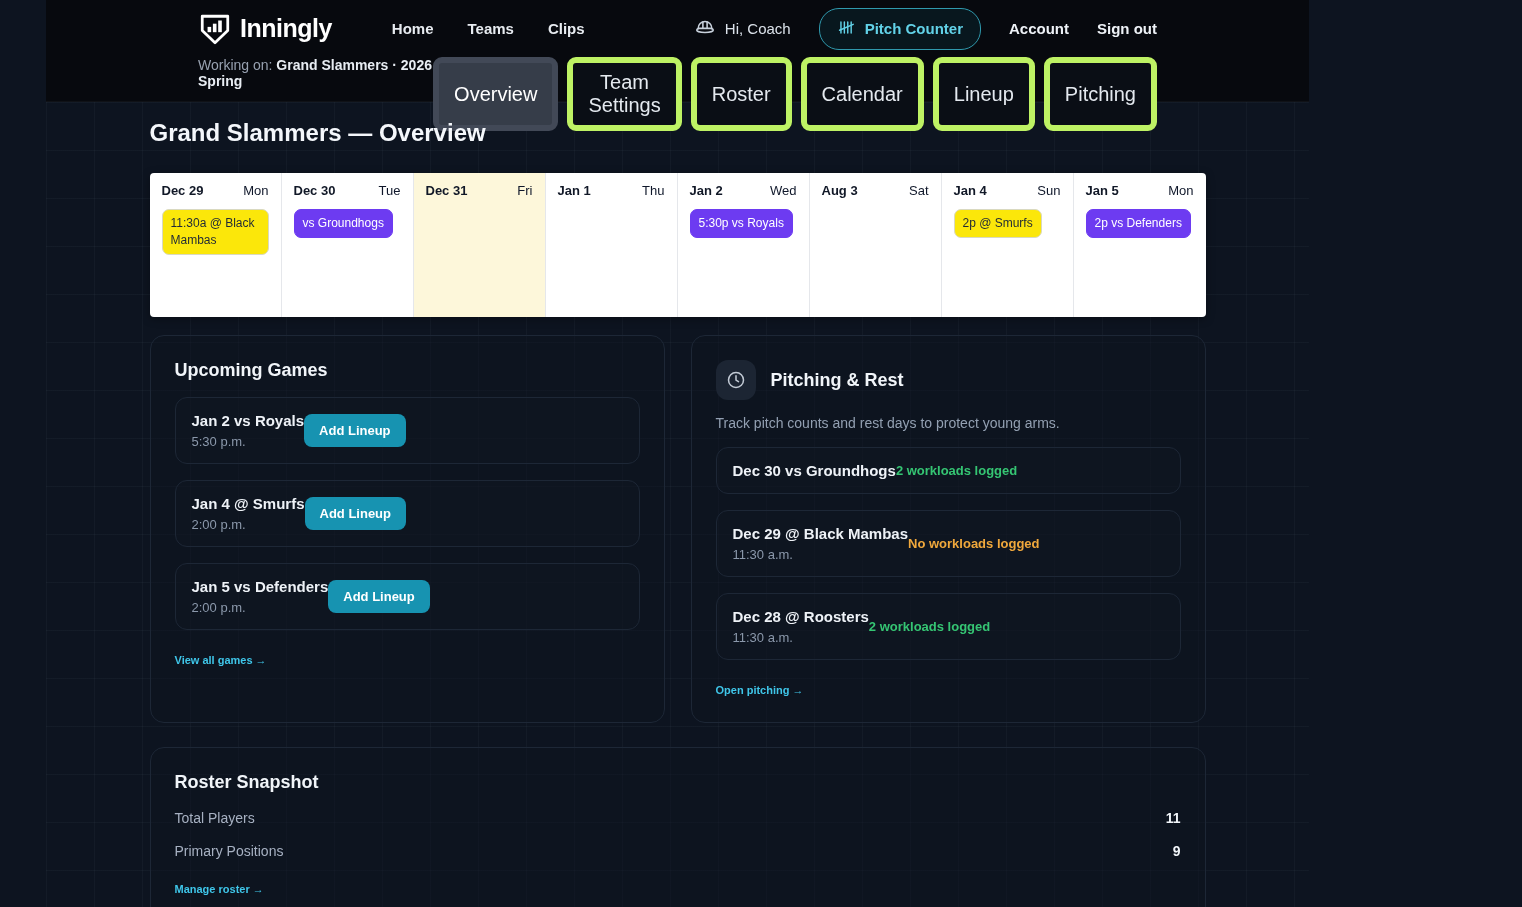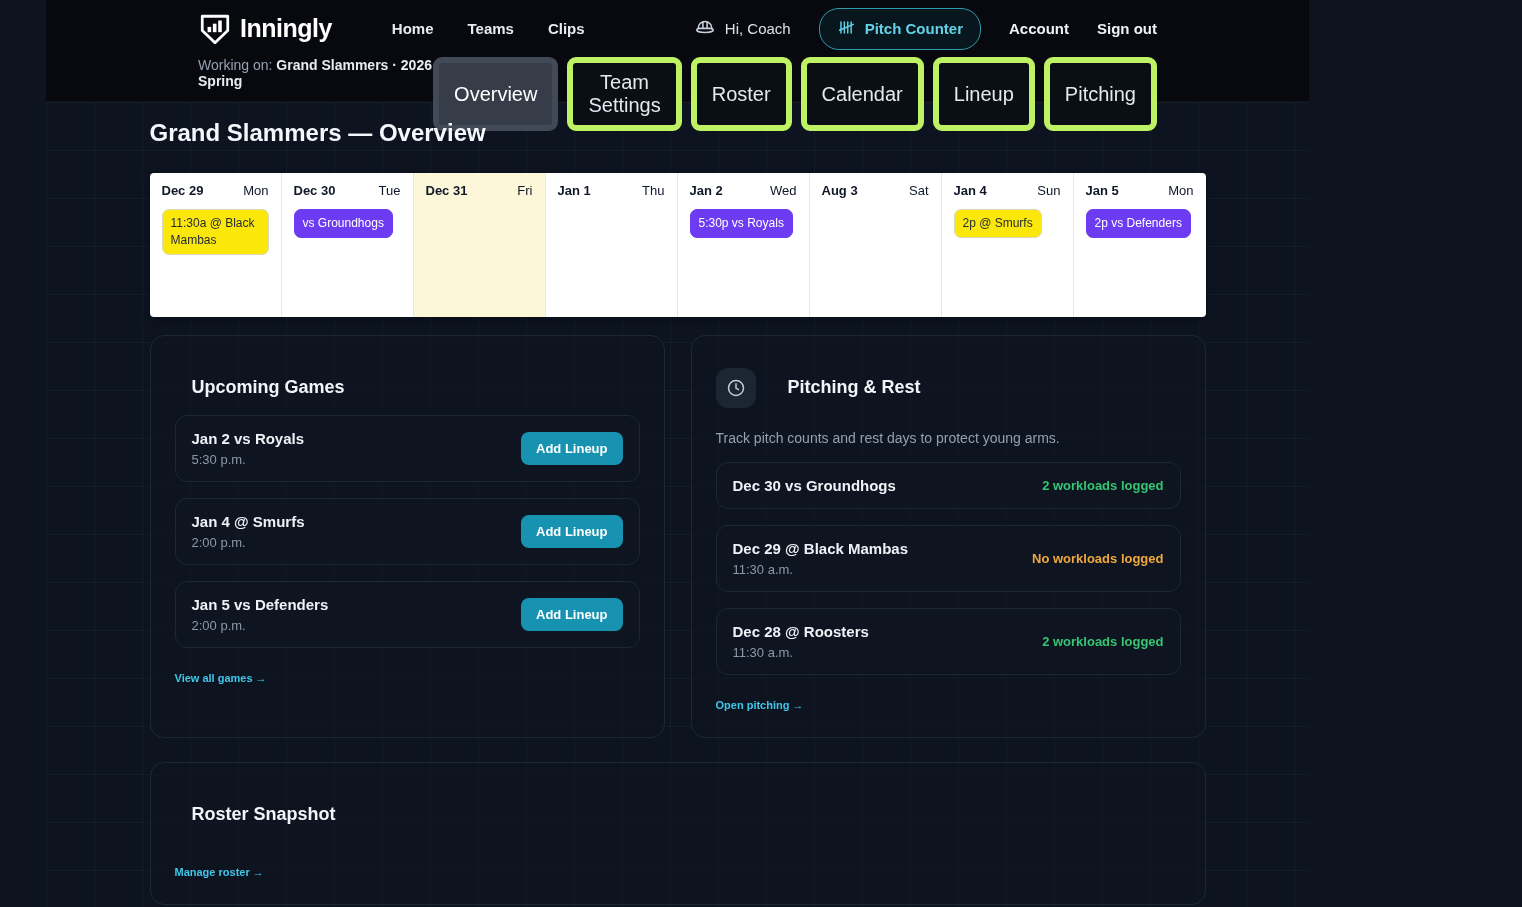--- a/index.html
+++ b/index.html
@@ -80,24 +80,24 @@
   }
   .cal-event.yellow { background: #fbe70a; color: #1f2937; border: 1px solid #d9d9c0; }
   .cal-event.purple { background: #6d3bf1; color: #ffffff; border: 1px solid #6d3bf1; }
 
   
   .two-col { display: grid; grid-template-columns: 1fr 1fr; gap: 26px; margin-top: 18px; }
   .card {
     background: rgba(13,19,31,0.45);
     border: 1px solid #1d2736; border-radius: 14px; padding: 24px;
   }
-  .card-title { font-size: 18px; font-weight: 700; color: #f1f5f9; margin: 17px; }
+  .card-title { font-size: 18px; font-weight: 700; color: #f1f5f9; margin: 0; }
 
   .item-row {
-    display: flex; align-items: center; justify-content: space-between;
+    display: flex; align-items: center; 
     border: 1px solid #1d2736; border-radius: 12px;
     background: rgba(16,23,35,0.35);
     padding: 14px 16px; margin-top: 16px;
   }
   .row-title { font-size: 15px; font-weight: 700; color: #eef2f7; }
   .row-sub { font-size: 13px; color: #8b98ab; margin-top: 5px; }
   .teal-btn {
     background: #1793b1; color: #ffffff; border: none; border-radius: 8px;
     padding: 9px 15px; font-size: 13px; font-weight: 600; cursor: pointer;
     font-family: inherit;
@@ -302,18 +302,28 @@
     </div>
     <span class="status ok">2 workloads logged</span>
   </div>
             </div>
           <a href="#" class="card-link">Open pitching →</a>
         </section>
       </div>
 
       <section class="card roster-card">
         <h2 class="card-title">Roster Snapshot</h2>
+        <div id="roster-list">
+            <div class="stat-row">
+    <span class="stat-label">Total Players</span>
+    <span class="stat-value">11</span>
+  </div>
+            <div class="stat-row">
+    <span class="stat-label">Primary Positions</span>
+    <span class="stat-value">9</span>
+  </div>
+          </div>
         <a href="#" class="card-link">Manage roster →</a>
       </section>
     </div>
   </div>
 
 </div>
 
 </body></html>

